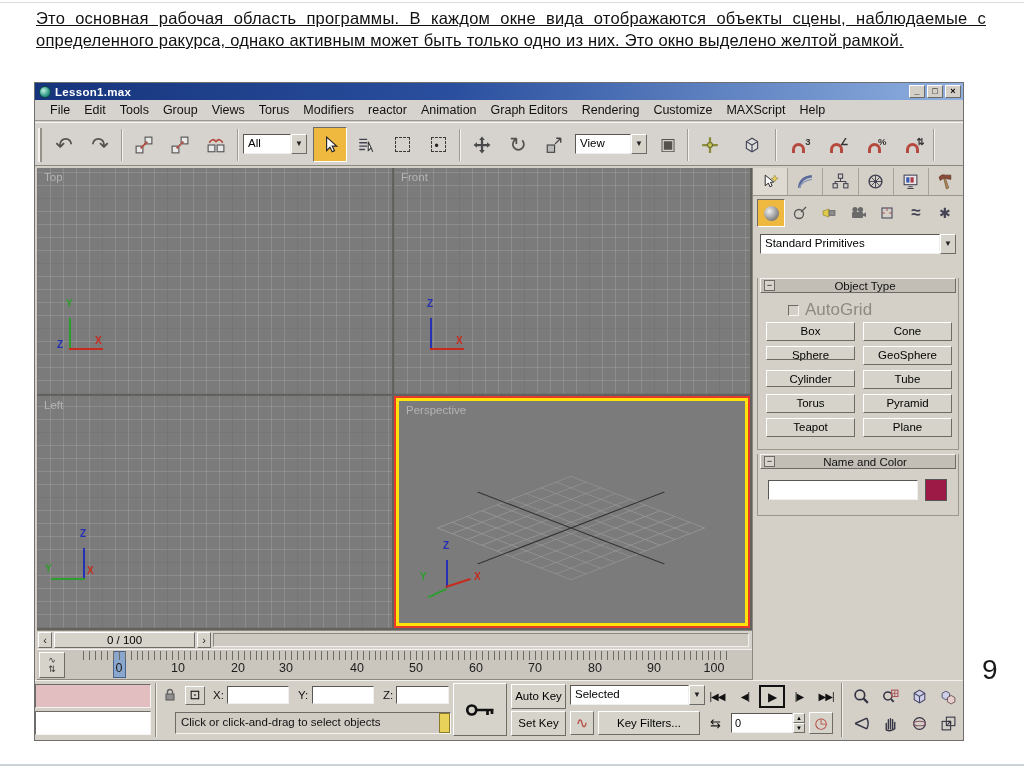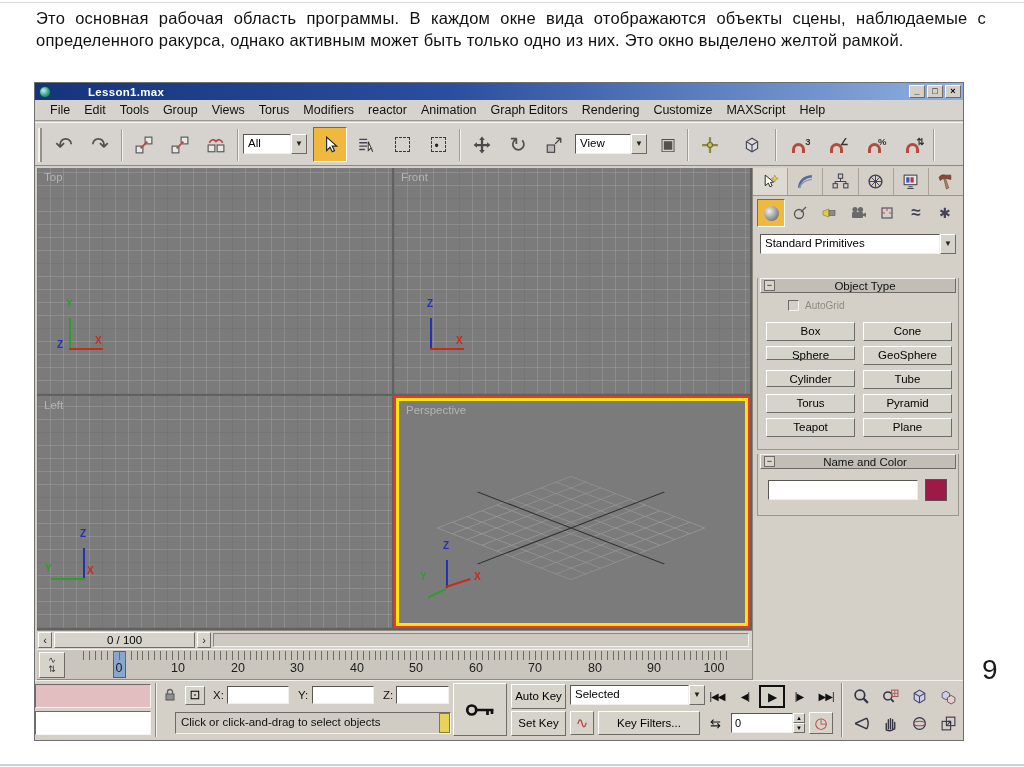--- a/index.html
+++ b/index.html
@@ -1,31 +1,31 @@
 <!DOCTYPE html>
 <html><head>
 <meta charset="utf-8">
 <style>
   * { margin:0; padding:0; box-sizing:border-box; }
   html,body { width:1024px; height:767px; background:#fff; font-family:"Liberation Sans", sans-serif; overflow:hidden; }
   #slide { position:absolute; left:0; top:0; width:1024px; height:767px; background:#fff; }
   .topline { position:absolute; left:0; top:2px; width:100%; height:1px; background:#dcdcdc; }
   .bottomline { position:absolute; left:0; bottom:1px; width:100%; height:2px; background:#c9d3d6; }
 
-  .caption { position:absolute; left:36px; top:7px; width:950px; font-size:16.5px; line-height:22px; color:#111; text-align:justify; letter-spacing:.2px; }
+  .caption { position:absolute; left:36px; top:7px; width:950px; font-size:16.5px; line-height:22px; color:#111; text-align:justify; letter-spacing:.2px;text-decoration:underline; }
   .pagenum { position:absolute; left:982px; top:654px; font-size:28px; color:#1a1a1a; }
 
   
   #app { position:absolute; left:35px; top:83px; width:928px; height:657px; background:#d4d0c8; box-shadow:0 0 0 1px #6f6f6f; }
 
   .titlebar { position:absolute; left:0; top:0; width:100%; height:17px;
     background:linear-gradient(to right, #16347c 0%, #2a4f9e 45%, #8fb0e0 100%);
     display:flex; align-items:center; padding:0 2px; }
   .appicon { width:12px; height:12px; border-radius:50%; background:radial-gradient(circle at 35% 35%, #bfeede, #2e9a8a 60%, #176a60); margin:0 4px 0 2px; border:1px solid #0d4a44; }
-  .titletext { color:#fff; font-weight:bold; font-size:11.5px; letter-spacing:.3px;margin-left:33px; }
+  .titletext { color:#fff; font-weight:bold; font-size:11.5px; letter-spacing:.3px; }
   .winbtns { margin-left:auto; display:flex; gap:2px; }
   .winbtn { width:16px; height:13px; background:#d4d0c8; border:1px solid; border-color:#fff #6e6a66 #6e6a66 #fff; font-size:9px; line-height:11px; text-align:center; color:#000; font-weight:bold; }
 
   .menubar { position:absolute; left:0; top:17px; width:100%; height:21px; background:#d6d3ce; border-bottom:1px solid #9a968e; display:flex; align-items:center; padding-left:8px; }
   .menubar .mi { font-size:12.5px; color:#111; padding:2px 7px; white-space:nowrap; }
 
   
   .toolbar { position:absolute; left:0; top:39px; width:100%; height:44px; background:#d6d3ce; border-top:1px solid #f5f4f2; border-bottom:1px solid #8c8880; }
   .toolbar > * { position:absolute; top:4px; }
   .tbtn { width:34px; height:35px; display:flex; align-items:center; justify-content:center; background:#d6d3ce; }
@@ -310,21 +310,21 @@
       <span class="tb-icon">
         <span>∿</span>
         <span>⇅</span>
       </span>
       <div class="ruler">
         <span class="tb-handle"></span>
         <span class="minor"></span>
         <span class="num" style="left:52px">0</span>
         <span class="num" style="left:111px">10</span>
         <span class="num" style="left:171px">20</span>
-        <span class="num" style="left:230px">30</span>
+        <span class="num" style="left:219px">30</span>
         <span class="num" style="left:290px">40</span>
         <span class="num" style="left:349px">50</span>
         <span class="num" style="left:409px">60</span>
         <span class="num" style="left:468px">70</span>
         <span class="num" style="left:528px">80</span>
         <span class="num" style="left:587px">90</span>
         <span class="num" style="left:647px">100</span>
       </div>
     </div>
 
@@ -538,21 +538,21 @@
         <span class="ddarrow">▼</span>
       </div>
 
       <div style="position:absolute; left:4px; top:110px; width:202px; height:172px; border:1px solid #9a968e; border-top:none">
         <div style="position:absolute; left:2px; top:0; width:196px; height:15px; background:#c2beb6; border:1px solid; border-color:#f5f4f2 #6e6a66 #6e6a66 #f5f4f2; display:flex; align-items:center">
           <span style="width:11px; height:11px; margin-left:3px; border:1px solid #6e6a66; background:#d8d4cc; font-size:9px; line-height:9px; text-align:center">−</span>
           <span style="flex:1; text-align:center; font-size:11.5px; color:#111">Object Type</span>
         </div>
         <div style="position:absolute; left:30px; top:22px; display:flex; align-items:center; gap:6px">
           <span style="width:11px; height:11px; border:1px solid; border-color:#6e6a66 #f5f4f2 #f5f4f2 #6e6a66; background:#d4d0c8"></span>
-          <span style="font-size:10px; color:#8e8a82">AutoGrid</span>
+          <span style="font-size:17px; color:#8e8a82">AutoGrid</span>
         </div>
         <div style="position:absolute; left:8px; top:44px; width:186px; display:grid; grid-template-columns:1fr 1fr; gap:5px 8px">
           <span class="btn3d" style="height:19px; line-height:17px">Box</span>
           <span class="btn3d" style="height:19px; line-height:17px">Cone</span>
           <span class="btn3d" style="height:14px; line-height:17px">Sphere</span>
           <span class="btn3d" style="height:19px; line-height:17px">GeoSphere</span>
           <span class="btn3d" style="height:17px; line-height:17px">Cylinder</span>
           <span class="btn3d" style="height:19px; line-height:17px">Tube</span>
           <span class="btn3d" style="height:19px; line-height:17px">Torus</span>
           <span class="btn3d" style="height:19px; line-height:17px">Pyramid</span>

